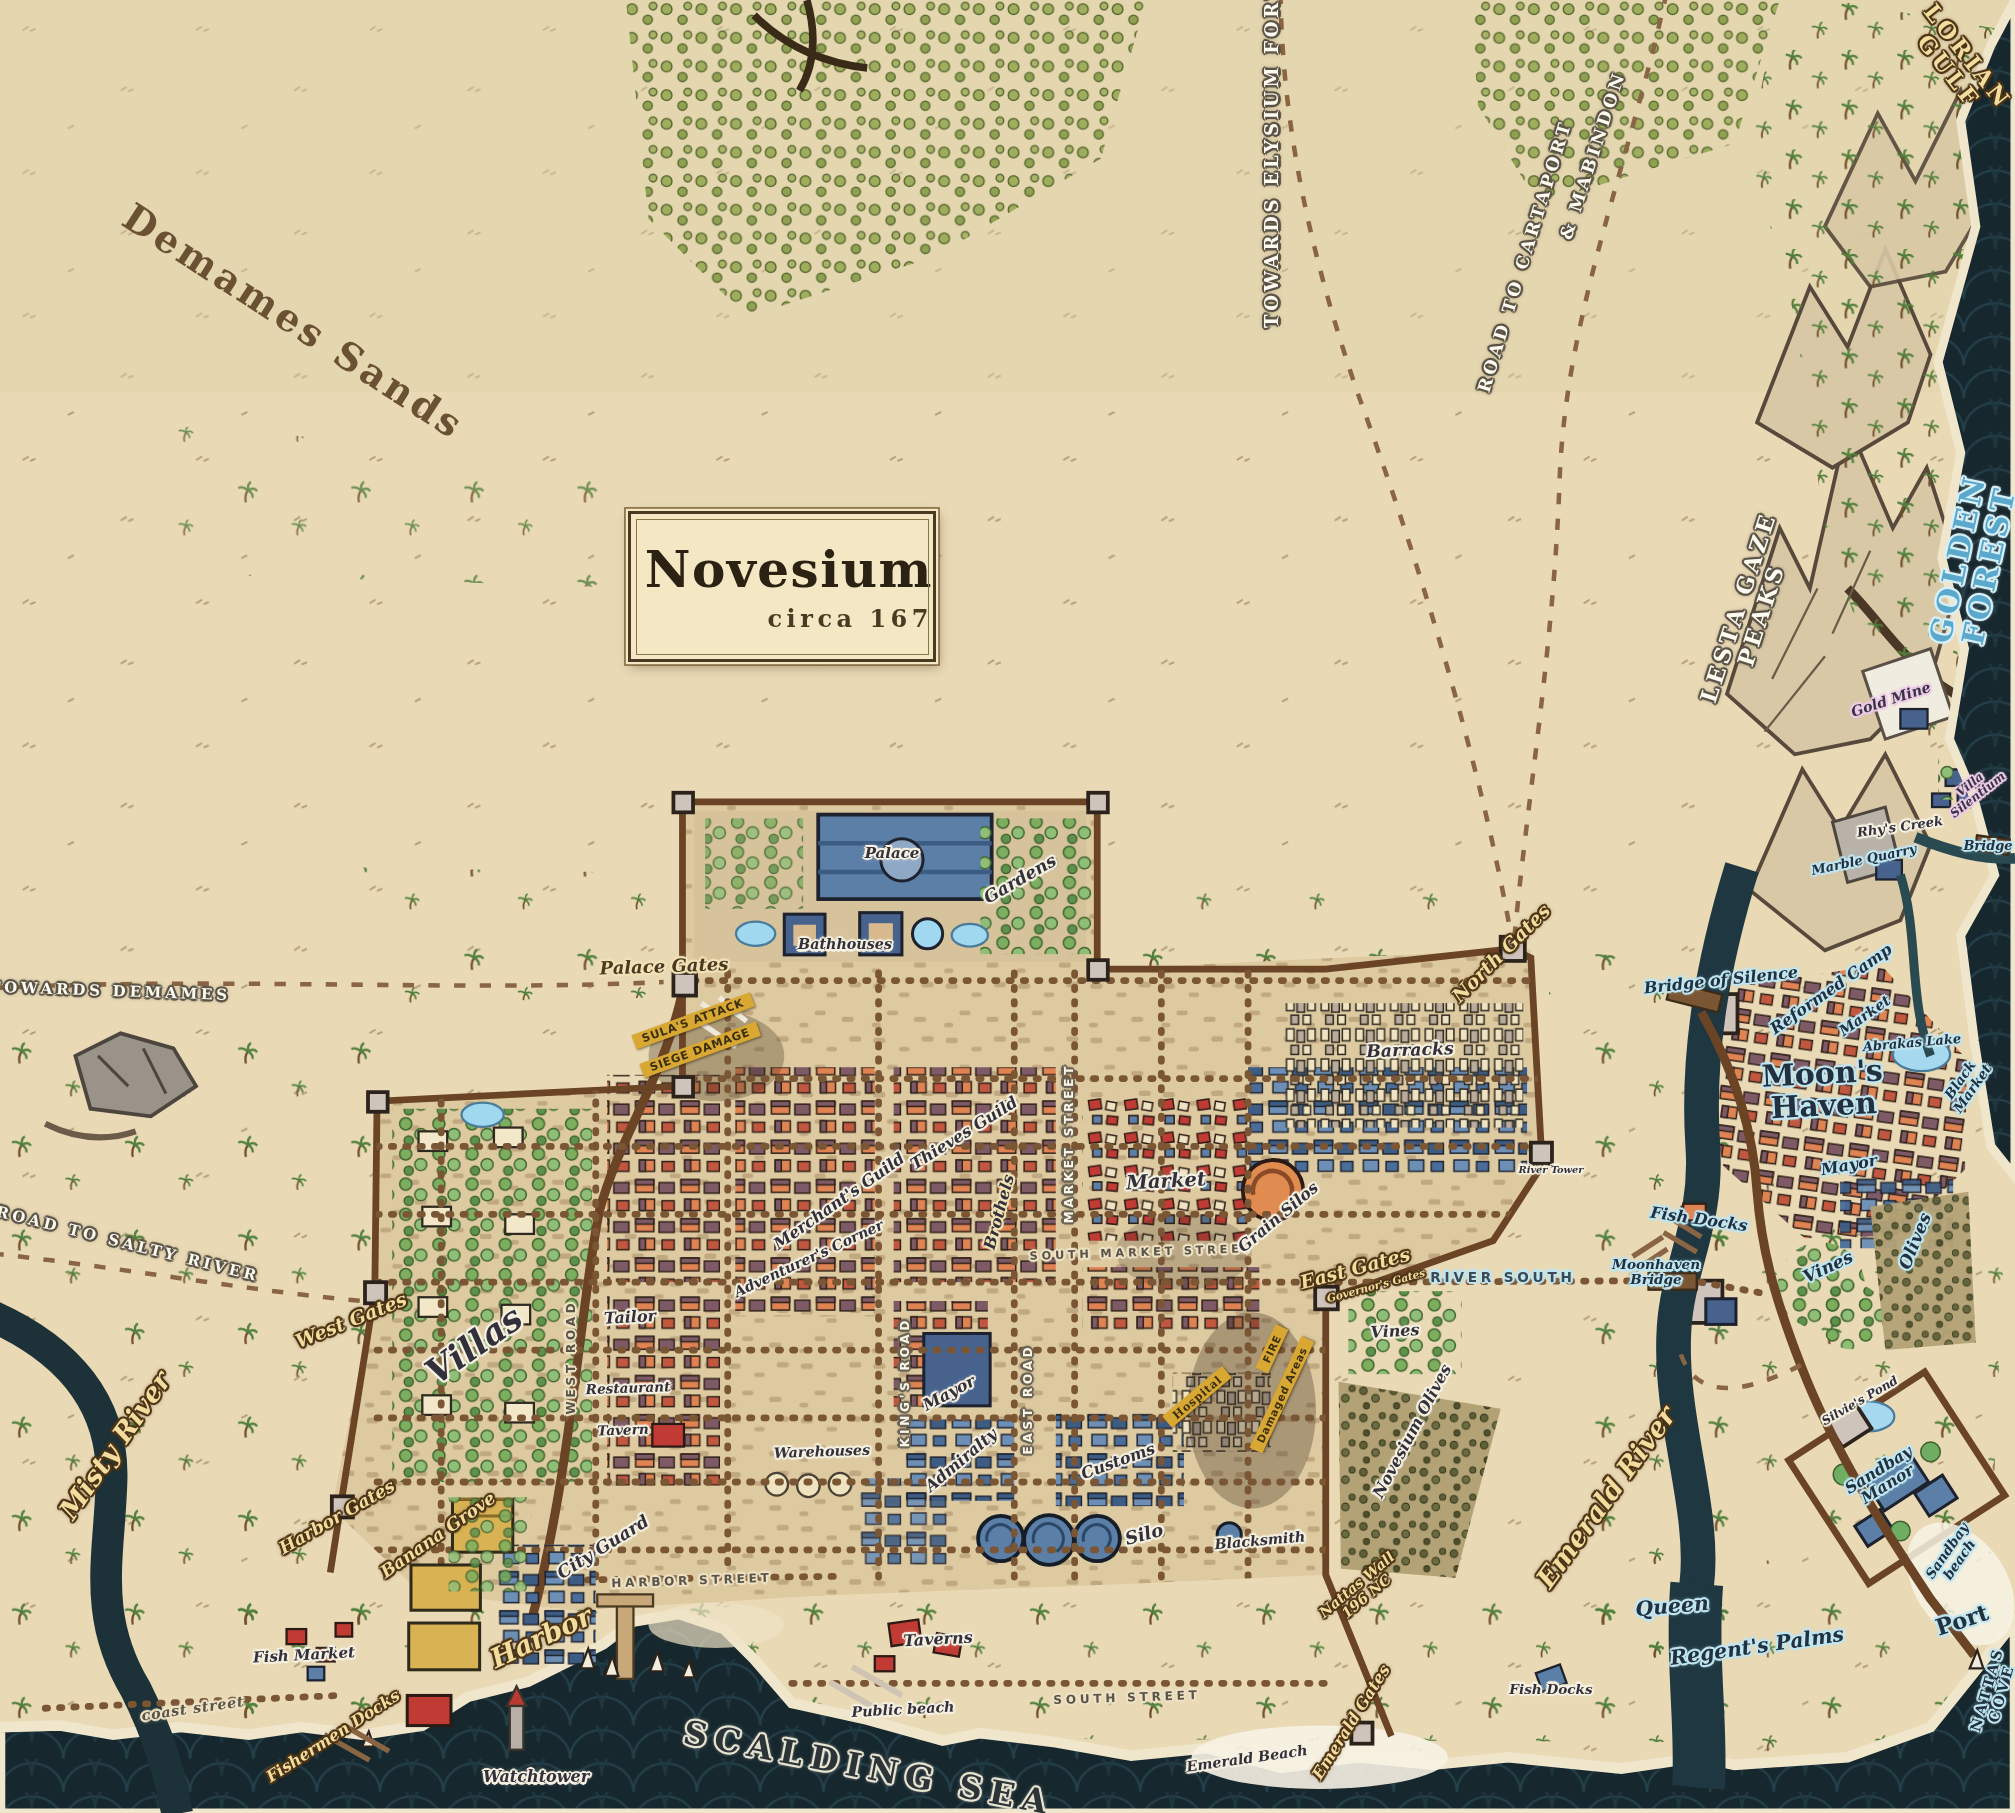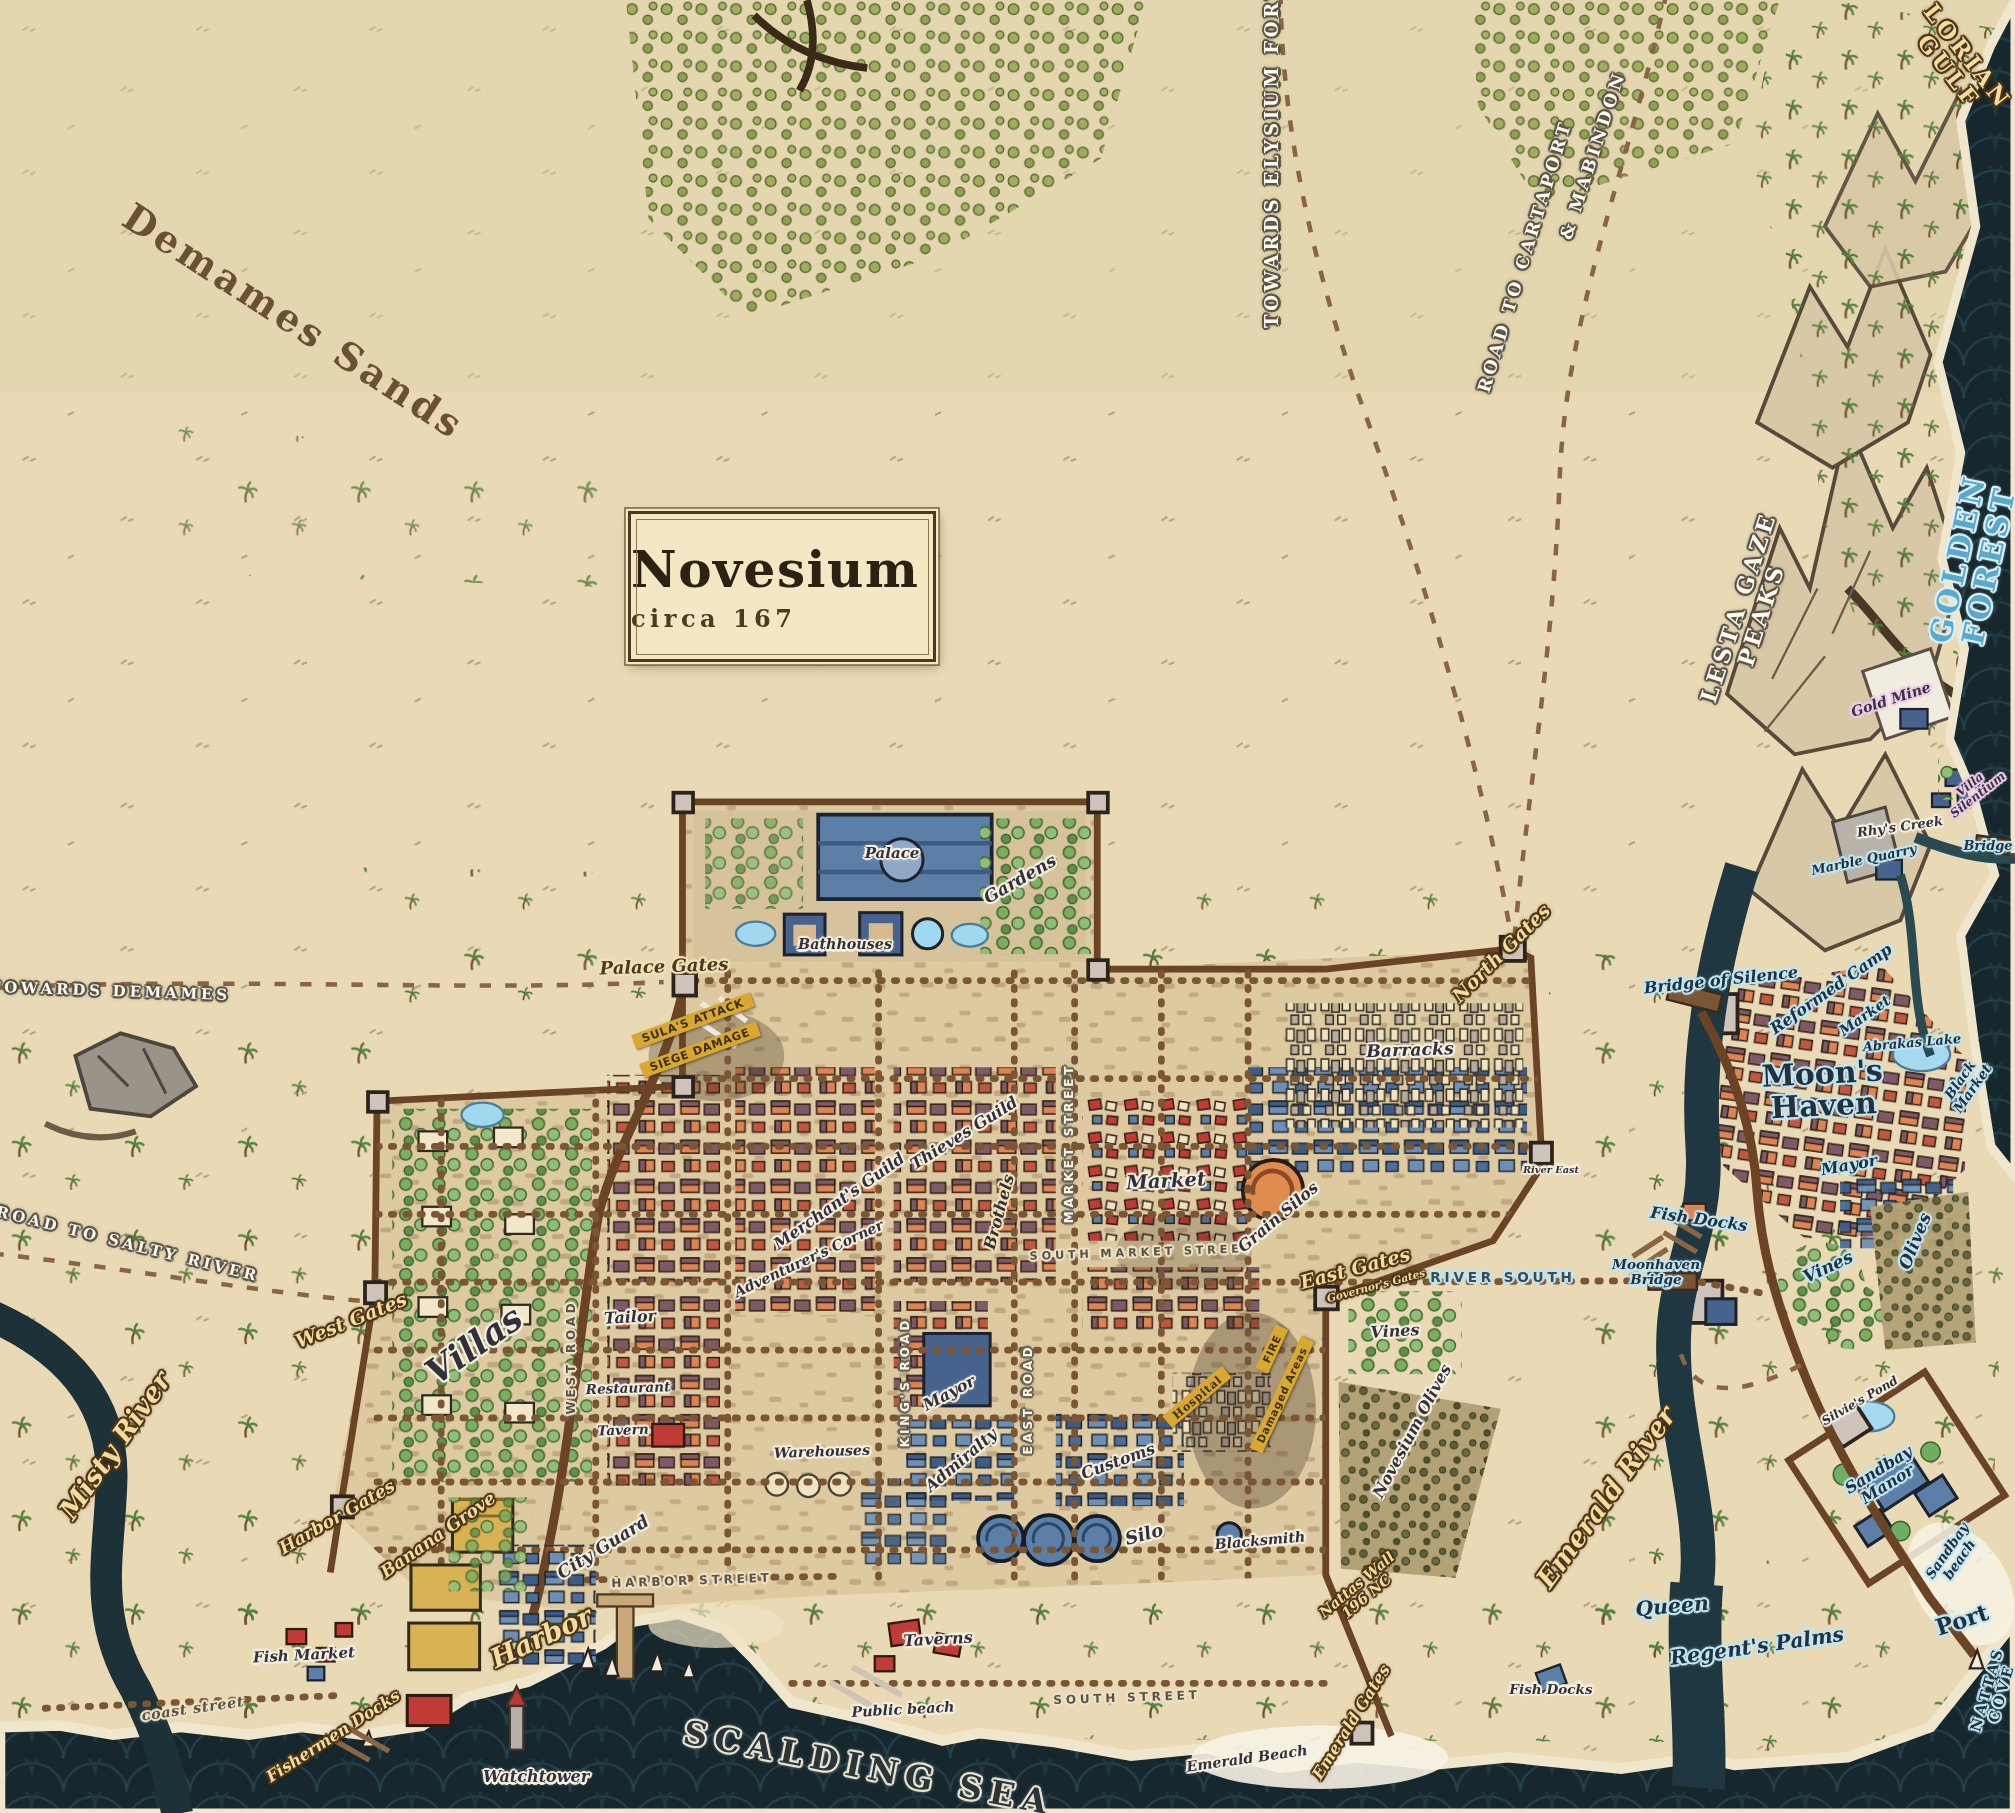--- a/index.html
+++ b/index.html
@@ -18,21 +18,21 @@
   .wt{--h:#5a5346;color:#fdfaf0}
   .blue{--h:#d8f0f8;color:#5aa8cc}
   .brown{--h:#e9d9b5;color:#6b5134;text-shadow:none}
   .street{font-family:"DejaVu Sans",sans-serif;font-style:normal;font-weight:bold;letter-spacing:1.5px;--h:#eee2c4;color:#5a5348}
   .streetl{font-family:"DejaVu Sans",sans-serif;font-style:normal;font-weight:bold;letter-spacing:1.5px;--h:#6b6354;color:#fbf6e8}
   .caps{font-style:normal;letter-spacing:3.8px}
   .box{font-family:"DejaVu Sans",sans-serif;font-style:normal;font-weight:bold;background:#d9a833;color:#3a2f12;
        padding:1.5px 9px;letter-spacing:0.8px;text-shadow:none;box-shadow:0.8px 1.5px 2.3px rgba(40,25,5,.5)}
   #cartouche{position:absolute;left:628px;top:511px;width:302px;height:145px;background:#f4e7c3;
        border:3px solid #4a3a22;box-shadow:0 0 0 2.3px #f4e7c3,0 0 0 3.8px #7a6238,2.3px 3.8px 10.6px rgba(60,40,10,.45);
-       display:flex;flex-direction:column;align-items:flex-start;justify-content:center;gap:4.5px;}
+       display:flex;flex-direction:column;align-items:flex-end;justify-content:center;gap:4.5px;}
   #cartouche .inner{position:absolute;inset:4.5px;border:1.5px solid #8a744a;pointer-events:none}
   #title-name{font-size:50px;font-weight:bold;color:#2c2214;letter-spacing:1.5px}
   #title-sub{font-size:24px;font-weight:bold;color:#4a3a22;letter-spacing:4.5px}
 </style>
 </head>
 <body>
 
 <div id="map">
 <svg id="art" width="2015" height="1814" viewBox="0 0 2672 2405">
   <defs>
@@ -378,21 +378,21 @@
   <div class="lbl pk" style="left:1974px;top:790px;font-size:12px;--r:-38deg">Villa Silentium</div>
   <div class="lbl hw" style="left:1900px;top:827px;font-size:13px;--r:-8deg">Rhy's Creek</div>
   <div class="lbl cy" style="left:1864px;top:860px;font-size:13px;--r:-12deg">Marble Quarry</div>
   <div class="lbl cy" style="left:1988px;top:846px;font-size:13px">Bridge</div>
   <div class="lbl cy" style="left:1721px;top:980px;font-size:16px;--r:-6deg">Bridge of Silence</div>
   <div class="lbl cy" style="left:1831px;top:989px;font-size:16px;--r:-35deg">Reformed Camp</div>
   <div class="lbl cy" style="left:1865px;top:1016px;font-size:14.3px;--r:-35deg">Market</div>
   <div class="lbl cy" style="left:1912px;top:1043px;font-size:13px;--r:-5deg">Abrakas Lake</div>
   <div class="lbl cy" style="left:1823px;top:1090px;font-size:30px;--r:-3deg;font-style:normal">Moon's Haven</div>
   <div class="lbl cy" style="left:1966px;top:1084px;font-size:13.6px;--r:-55deg">Black Market</div>
-  <div class="lbl hw" style="left:1551px;top:1170px;font-size:9.8px">River East</div>
+  <div class="lbl hw" style="left:1551px;top:1170px;font-size:9.8px">River Tower</div>
   <div class="lbl cy" style="left:1849px;top:1165px;font-size:16px;--r:-10deg">Mayor</div>
   <div class="lbl cy" style="left:1699px;top:1219px;font-size:16px;--r:8deg">Fish Docks</div>
   <div class="lbl cy" style="left:1656px;top:1272px;font-size:13.6px">Moonhaven
 Bridge</div>
   <div class="lbl cy" style="left:1828px;top:1267px;font-size:17.3px;--r:-25deg">Vines</div>
   <div class="lbl cy" style="left:1915px;top:1241px;font-size:17.3px;--r:-68deg">Olives</div>
   <div class="lbl street caps" style="left:1503px;top:1277px;font-size:13.6px;--h:#bfe6f2;color:#3d4a52">RIVER SOUTH</div>
   <div class="lbl hw" style="left:1860px;top:1401px;font-size:12px;--r:-30deg">Silvie's Pond</div>
   <div class="lbl cy" style="left:1883px;top:1477px;font-size:16px;--r:-32deg">Sandbay Manor</div>
   <div class="lbl cy" style="left:1953px;top:1555px;font-size:13.6px;--r:-55deg">Sandbay beach</div>

